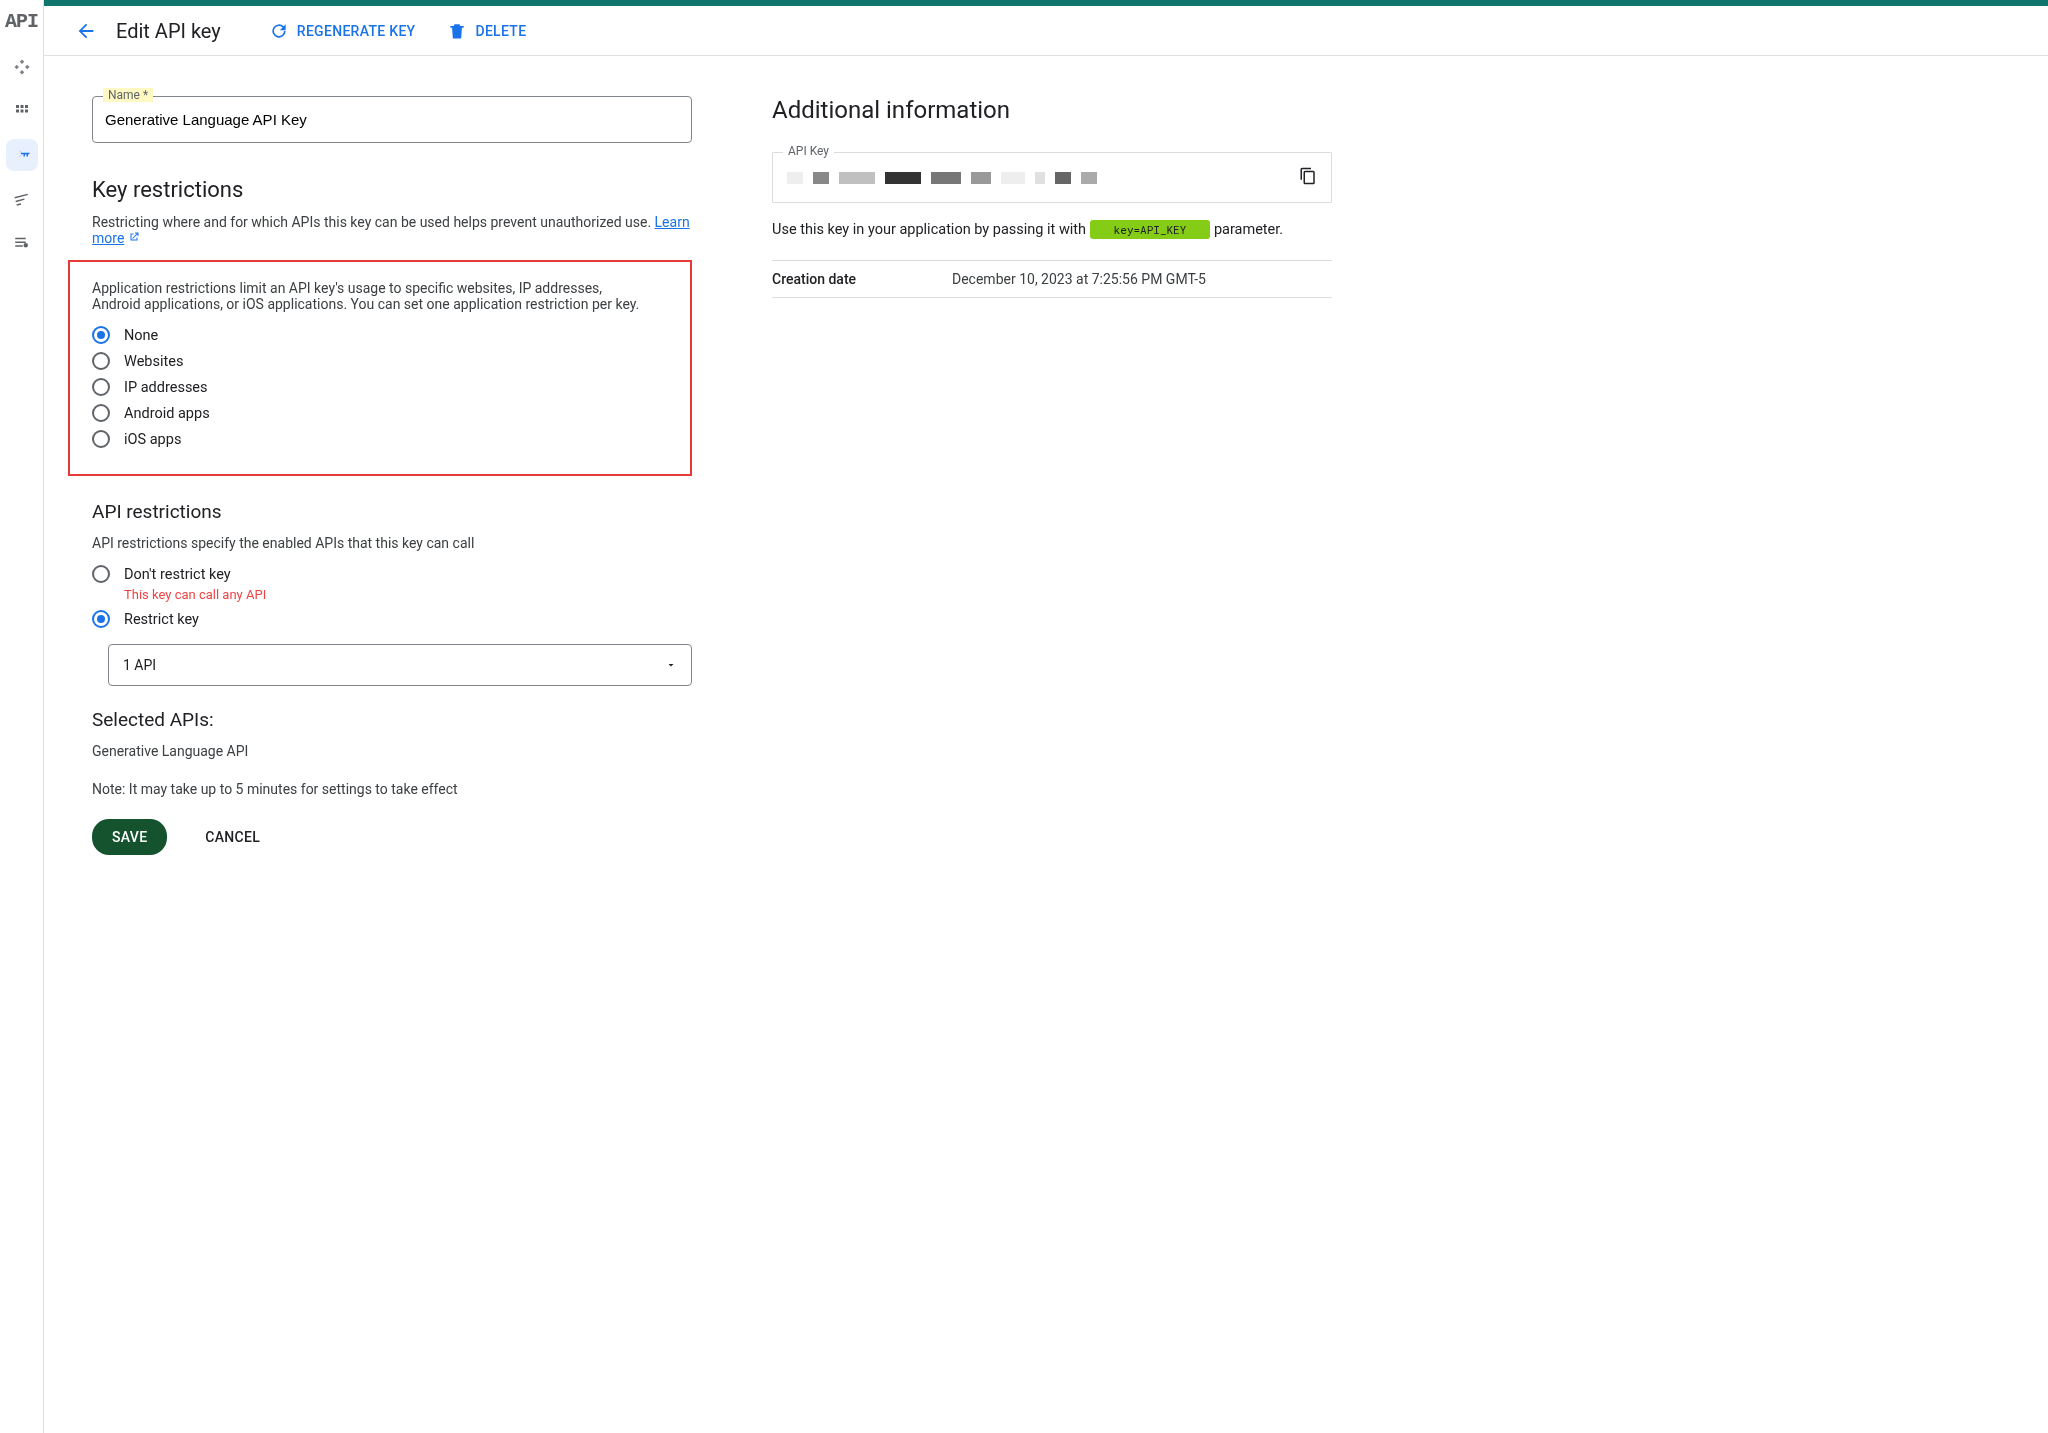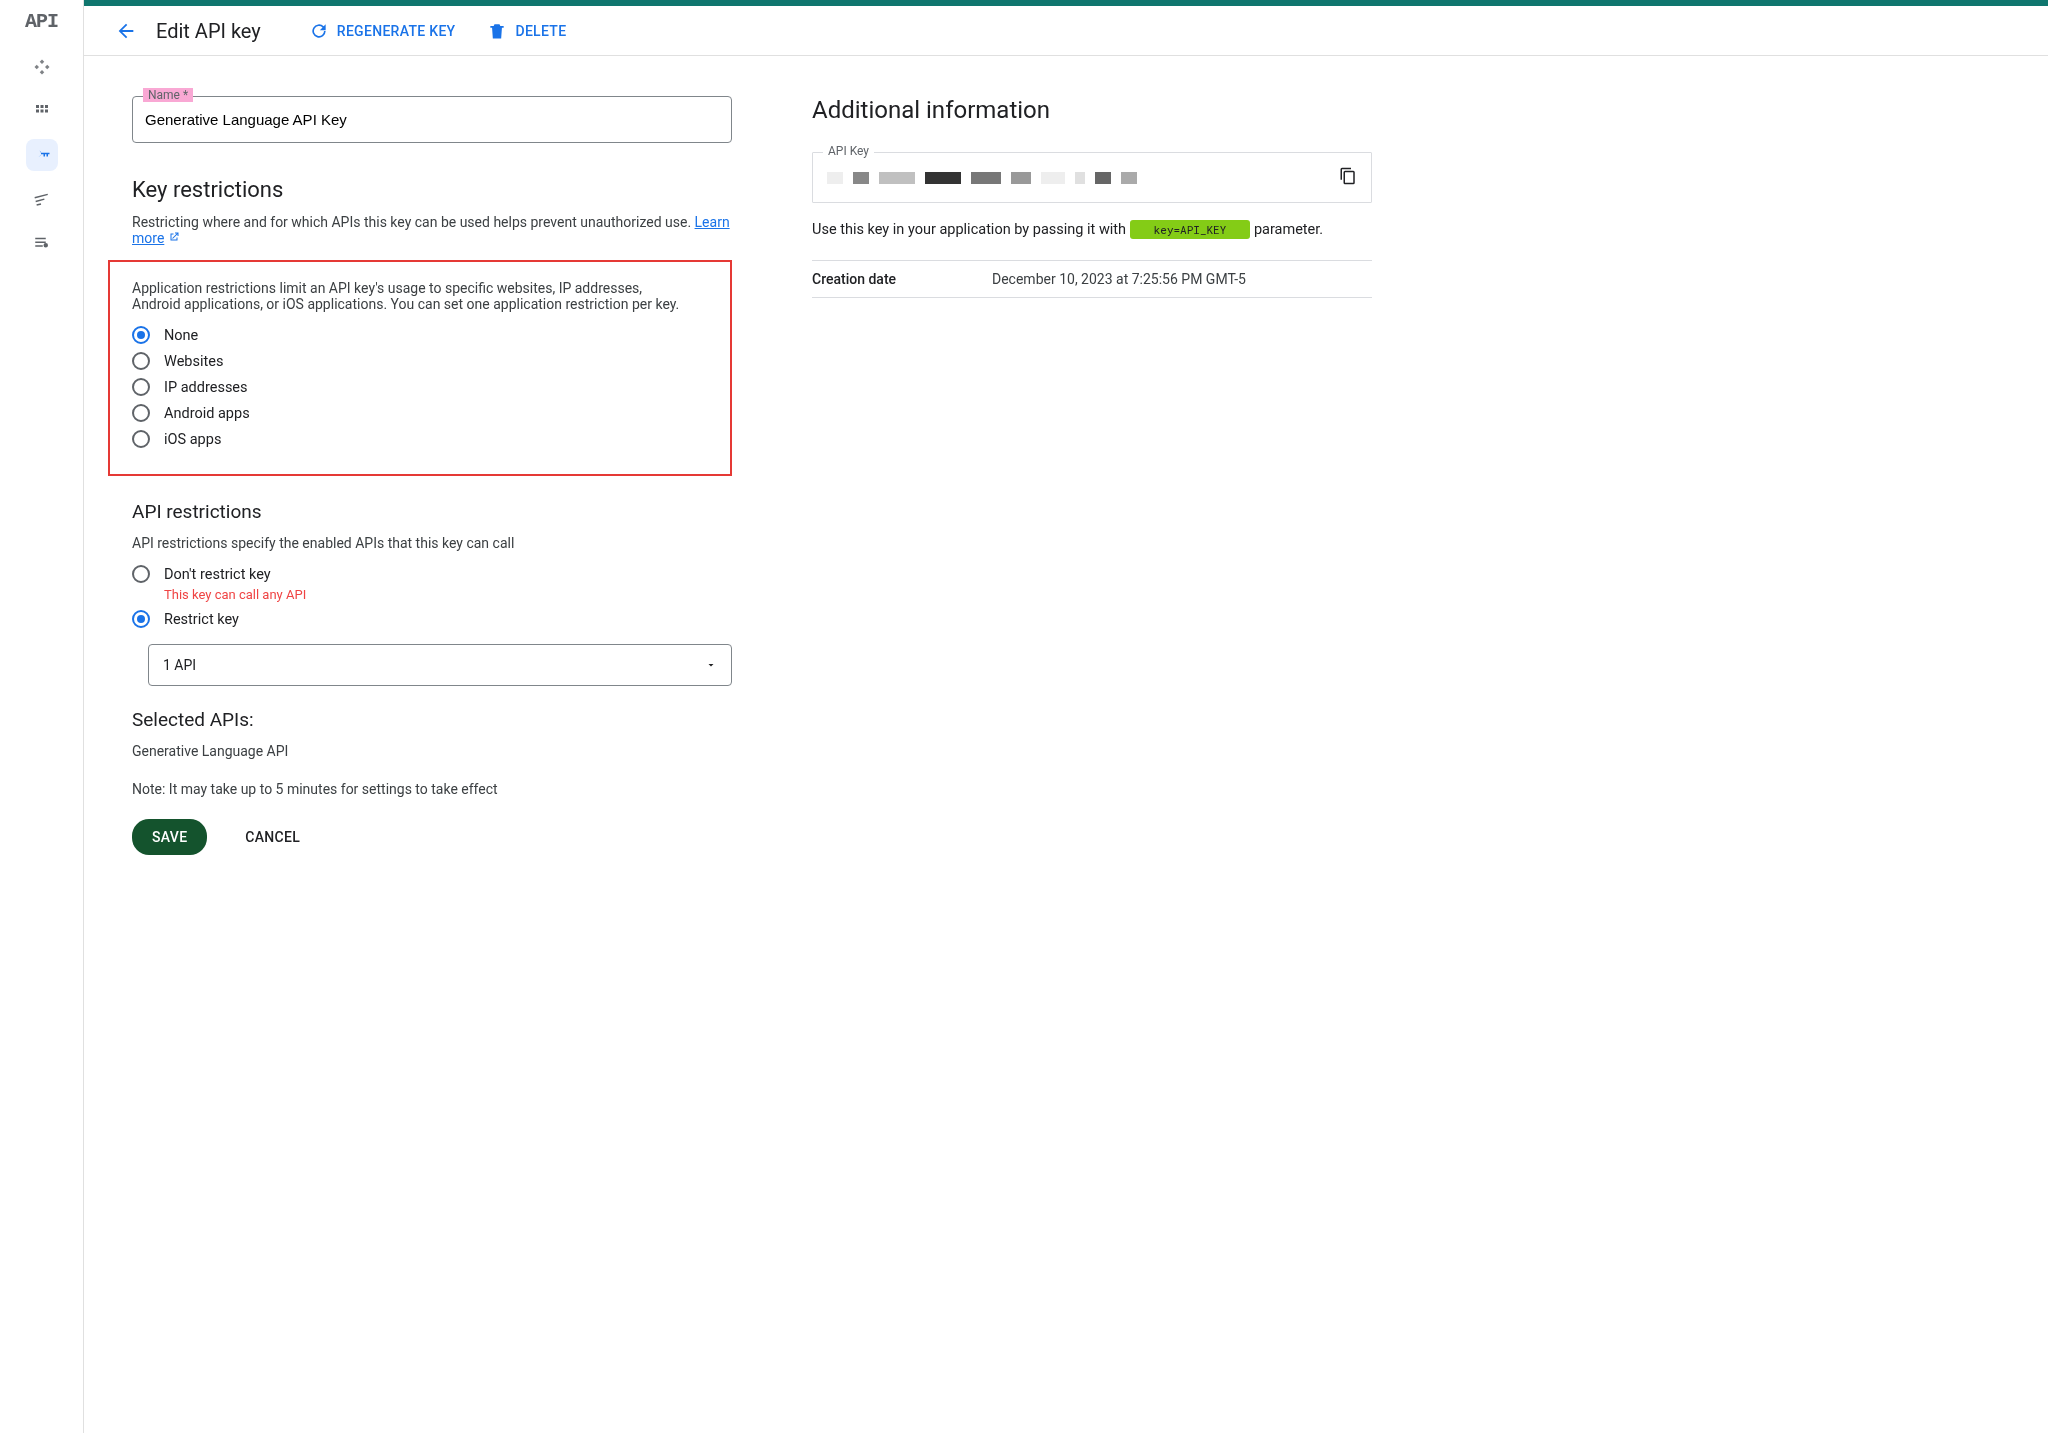--- a/index.html
+++ b/index.html
@@ -1,38 +1,38 @@
 <!DOCTYPE html>
 <html><head>
 <meta charset="utf-8">
 <style>
 * { box-sizing: border-box; margin: 0; padding: 0; }
 body { font-family: "Google Sans", Roboto, Arial, sans-serif; font-size: 14px; color: #202124; background: #fff; }
 
 .app { display: flex; min-height: 100vh; }
-.sidebar { width: 84px; border-right: 1px solid #e0e0e0; display: flex; flex-direction: column; align-items: center; padding-top: 10px; }
+.sidebar { width: 44px; border-right: 1px solid #e0e0e0; display: flex; flex-direction: column; align-items: center; padding-top: 10px; }
 .sidebar-logo { font-family: 'Courier New', monospace; font-weight: bold; font-size: 20px; letter-spacing: -1px; color: #5f6368; margin-bottom: 18px; }
 .sidebar-item { width: 32px; height: 32px; display: flex; align-items: center; justify-content: center; border-radius: 8px; margin-bottom: 12px; cursor: pointer; }
 .sidebar-item.active { background: #e8f0fe; color: #1a73e8; }
 .sidebar-item svg { width: 18px; height: 18px; }
 
 .main { flex: 1; display: flex; flex-direction: column; }
 .topbar { display: flex; align-items: center; height: 56px; border-bottom: 1px solid #e0e0e0; padding: 0 24px; border-top: 6px solid #0f766e; }
 .back-btn { width: 36px; height: 36px; display: flex; align-items: center; justify-content: center; cursor: pointer; margin-right: 12px; }
 .back-btn svg { width: 22px; height: 22px; fill: #1a73e8; }
 .page-title { font-size: 20px; font-weight: 400; color: #202124; margin-right: 48px; }
 .action-btn { display: flex; align-items: center; color: #1a73e8; font-weight: 500; font-size: 14px; cursor: pointer; margin-right: 32px; letter-spacing: 0.3px; }
 .action-btn svg { width: 20px; height: 20px; fill: #1a73e8; margin-right: 8px; }
 
 .content { display: flex; padding: 40px 24px 40px 48px; gap: 80px; }
 .col-left { width: 600px; }
 .col-right { width: 560px; }
 
 .field-wrap { position: relative; border: 1px solid #80868b; border-radius: 4px; padding: 14px 12px; margin-bottom: 34px; }
-.field-label { position: absolute; top: -9px; left: 10px; background: #f9a8d4; padding: 0 5px; font-size: 12px; color: #5f6368; }
+.field-label { position: absolute; top: -9px; left: 10px; background: #fef9c3; padding: 0 5px; font-size: 12px; color: #5f6368; }
 .field-input { border: none; width: 100%; font-size: 15px; background: transparent; outline: none; }
 
 .section-title { font-size: 22px; font-weight: 400; color: #202124; margin-bottom: 12px; }
 .section-desc { font-size: 14px; color: #3c4043; margin-bottom: 14px; }
 .link { color: #1a73e8; text-decoration: underline; cursor: pointer; }
 .ext-icon { display: inline-block; width: 12px; height: 12px; }
 
 .highlight-box { border: 2.5px solid #e53935; padding: 18px 0 18px 22px; margin-left: -24px; margin-bottom: 24px; }
 
 .sub-title { font-size: 19px; font-weight: 400; margin-bottom: 12px; }

